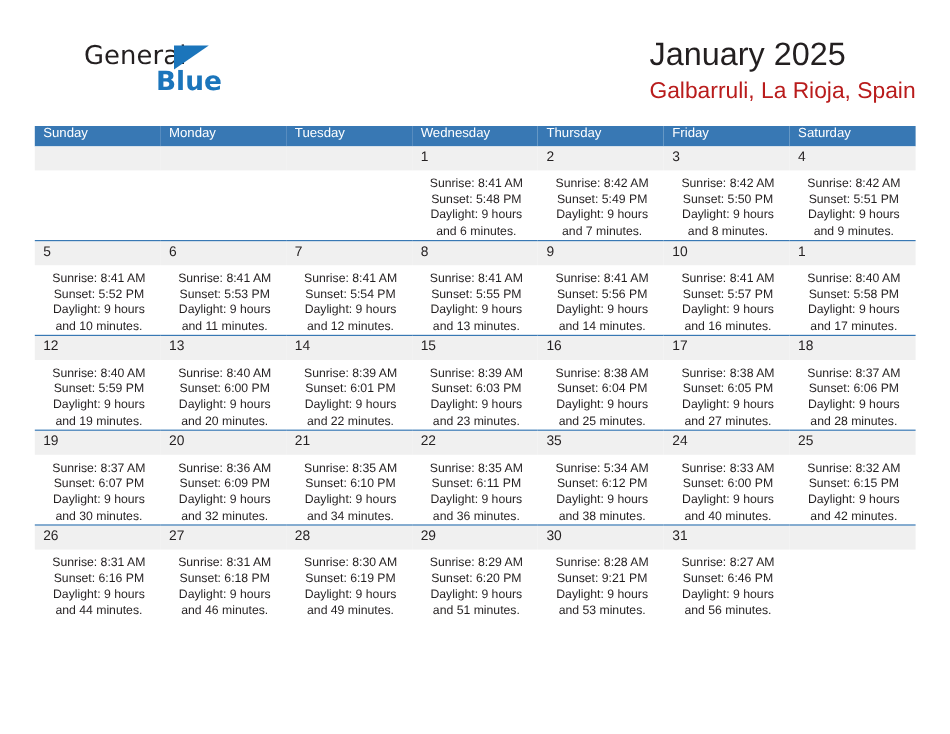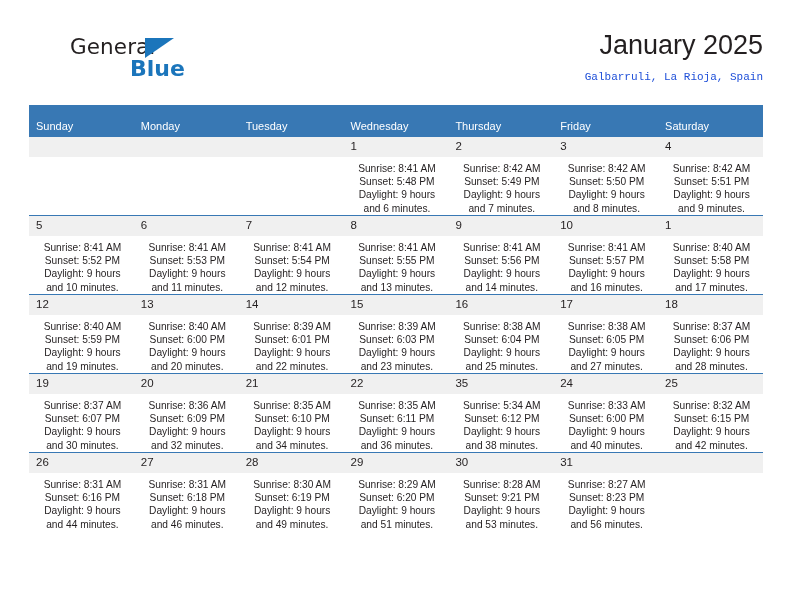--- a/index.html
+++ b/index.html
@@ -62,53 +62,51 @@
     top: 22px;
     font-size: 22px;
     color: #1b75bb;
     font-family: "DejaVu Sans", sans-serif;
     font-weight: 700;
   }
   .title-block {
     position: absolute;
     right: 0;
     top: 0;
-    text-align: right;
   }
   .cal-title {
     font-size: 27px;
     color: #231f20;
     line-height: 34px;
     white-space: nowrap;
   }
   .cal-subtitle {
-    font-size: 11px;
-    color: #1d4ed8;
+    font-size: 19px;
+    color: #b91c1c;
     line-height: 22px;
     margin-top: 4px;
     white-space: nowrap;
-    font-family: Liberation Mono, monospace;
   }
 
   
   .calendar {
     position: absolute;
     left: 29px;
     top: 105px;
     width: 734px;
     border-collapse: collapse;
     table-layout: fixed;
   }
   .calendar th {
     background: #3878b4;
     color: #ffffff;
     font-size: 11px;
     font-weight: normal;
     text-align: left;
-    padding: 15px 0 5px 7px;
+    padding: 0 0 5px 7px;
     height: 12px;
     border: none;
   }
   .calendar td {
     vertical-align: top;
     padding: 0;
     border: none;
     border-top: 1.3px solid #3878b4;
     height: 78px;
     width: 104.85px;
@@ -456,21 +454,21 @@
               <div>Sunrise: 8:28 AM</div>
               <div>Sunset: 9:21 PM</div>
               <div>Daylight: 9 hours</div>
               <div>and 53 minutes.</div>
             </div>
           </td>
           <td>
             <div class="daynum">31</div>
             <div class="details">
               <div>Sunrise: 8:27 AM</div>
-              <div>Sunset: 8:23 PM</div>
+              <div>Sunset: 6:46 PM</div>
               <div>Daylight: 9 hours</div>
               <div>and 56 minutes.</div>
             </div>
           </td>
           <td>
             <div class="daynum empty"></div>
           </td>
         </tr>
       </tbody>
   </table>

